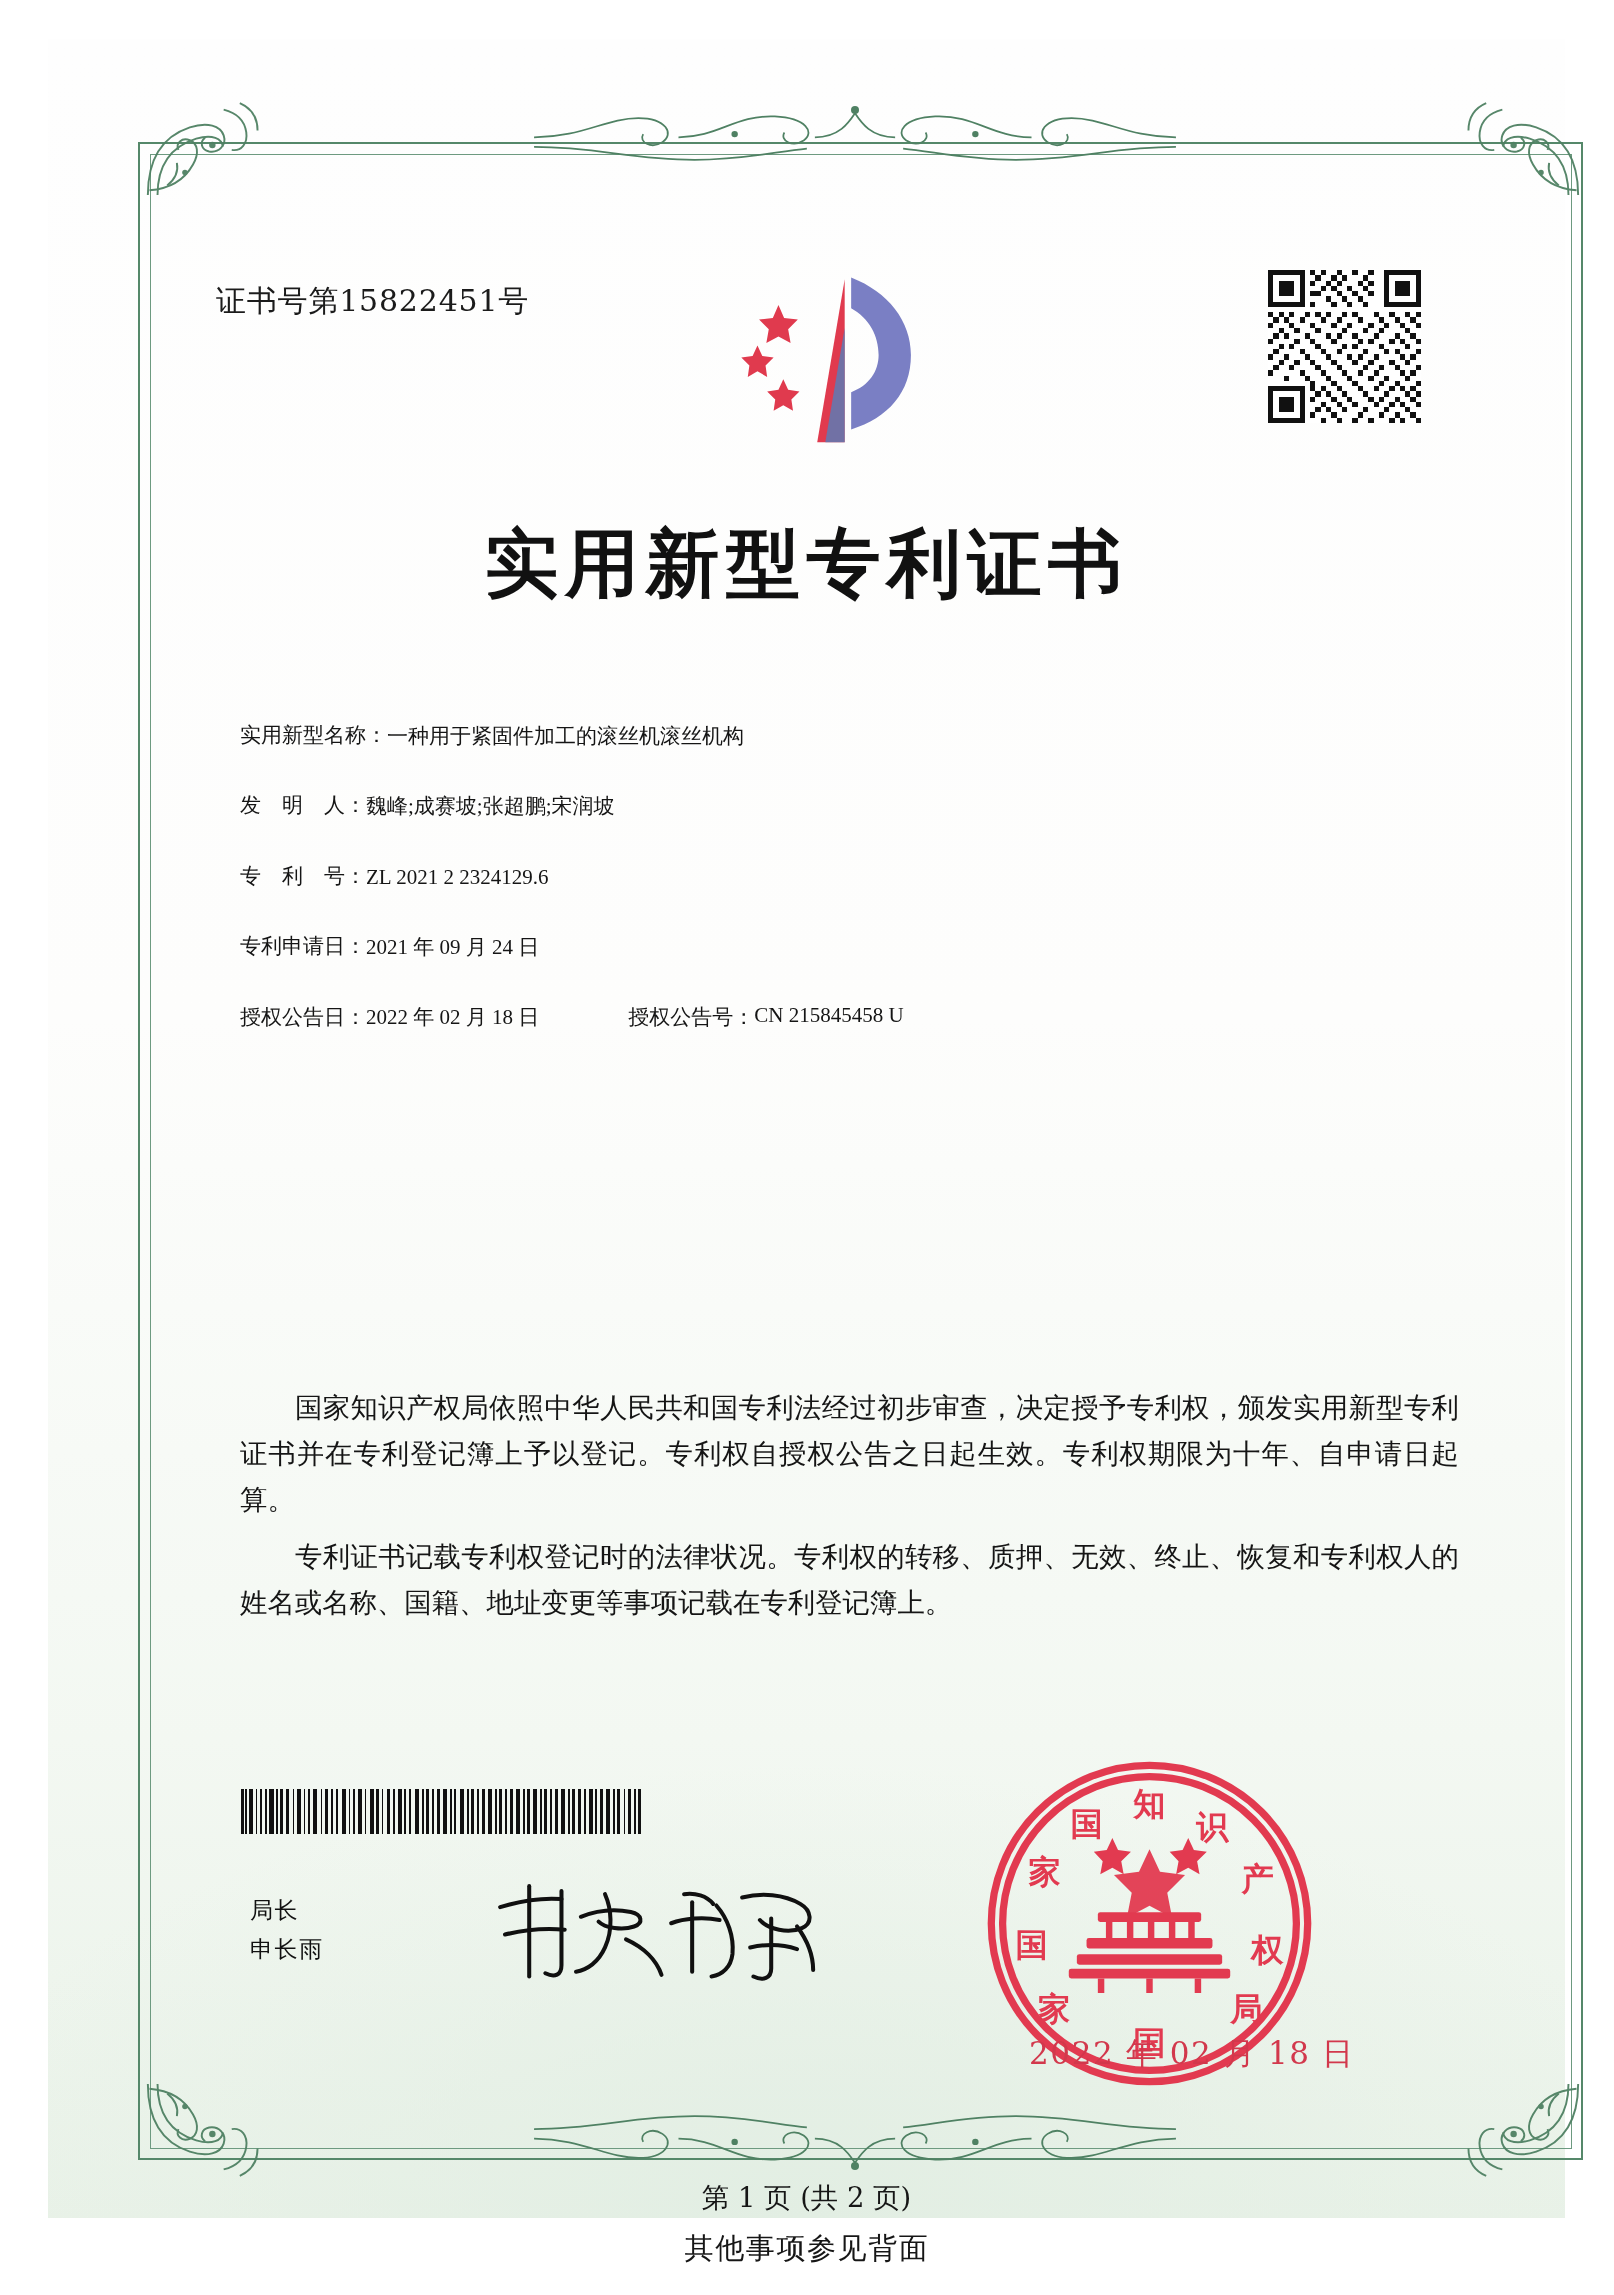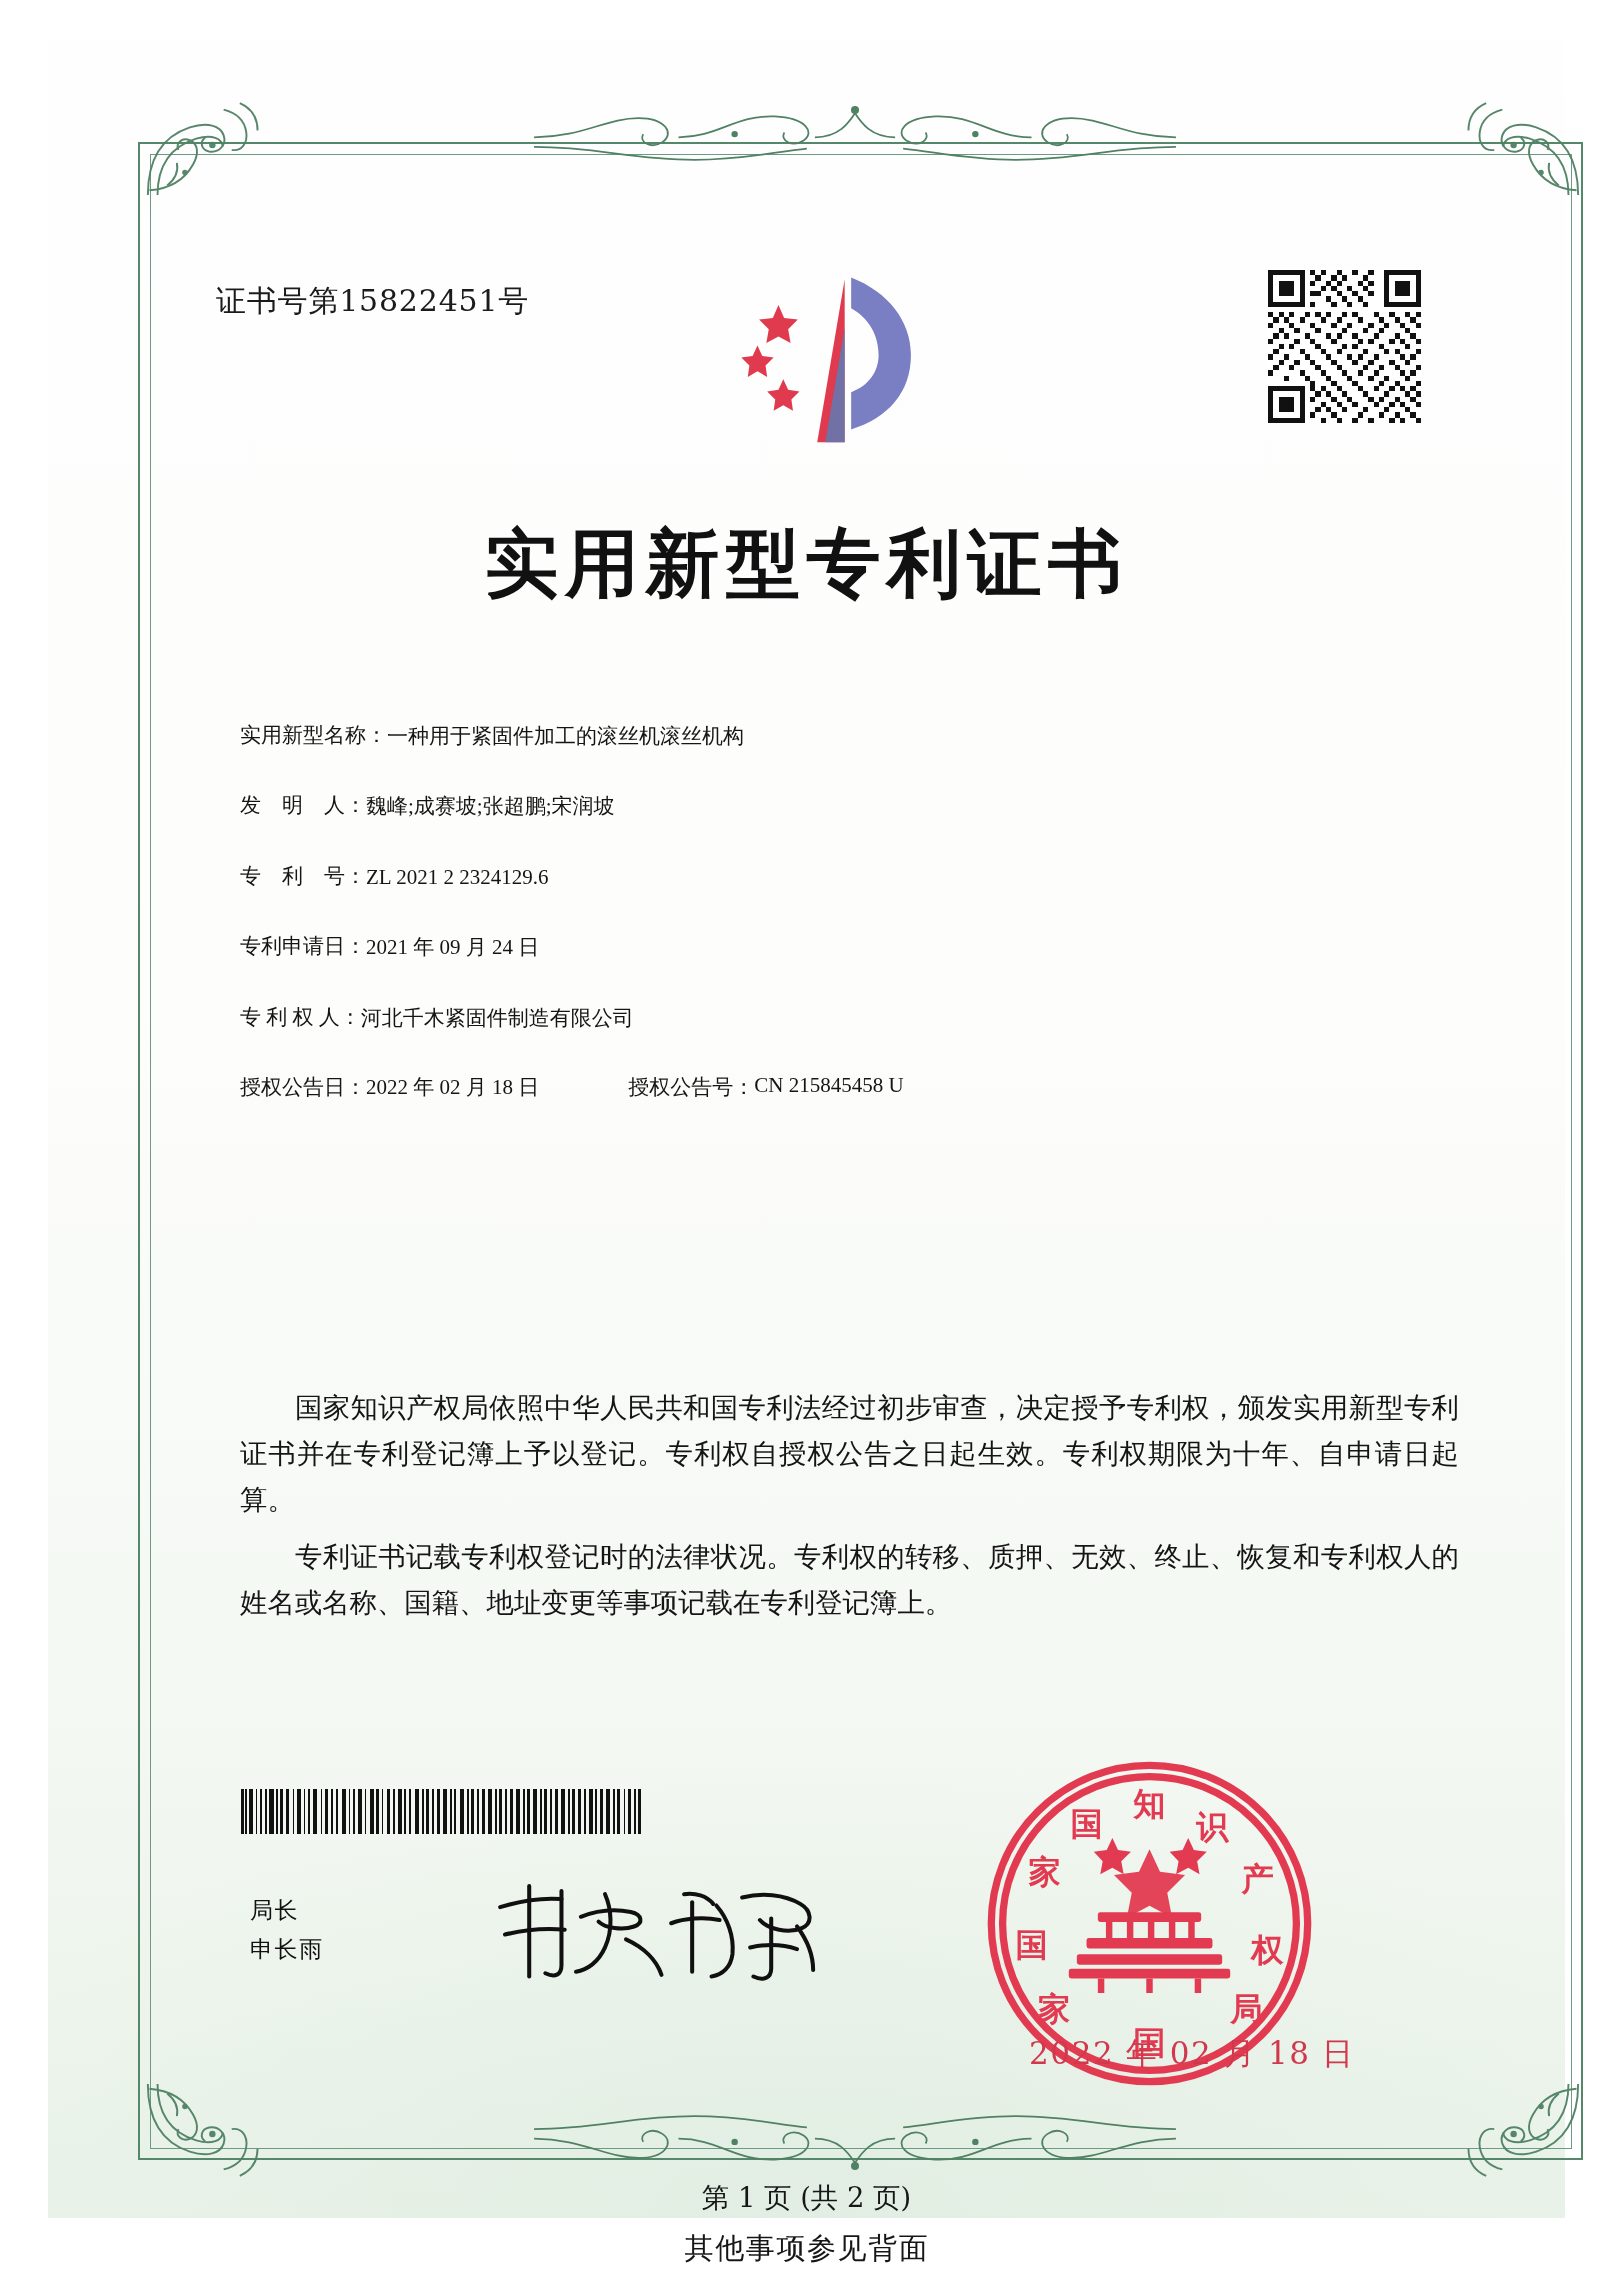--- a/index.html
+++ b/index.html
@@ -573,24 +573,20 @@
         <span class="field-value">魏峰;成赛坡;张超鹏;宋润坡</span>
       </div>
       <div class="field-row">
         <span class="field-label">专　利　号：</span>
         <span class="field-value">ZL 2021 2 2324129.6</span>
       </div>
       <div class="field-row">
         <span class="field-label">专利申请日：</span>
         <span class="field-value">2021 年 09 月 24 日</span>
       </div>
-      <div class="field-row">
-        <span class="field-label">专 利 权 人：</span>
-        <span class="field-value">河北千木紧固件制造有限公司</span>
-      </div>
       <div class="field-row two-col">
         <span class="field-label">授权公告日：</span>
         <span>2022 年 02 月 18 日</span>
         <span class="col2">
           <span class="field-label">授权公告号：</span>
           <span>CN 215845458 U</span>
         </span>
       </div>
     </div>
 

